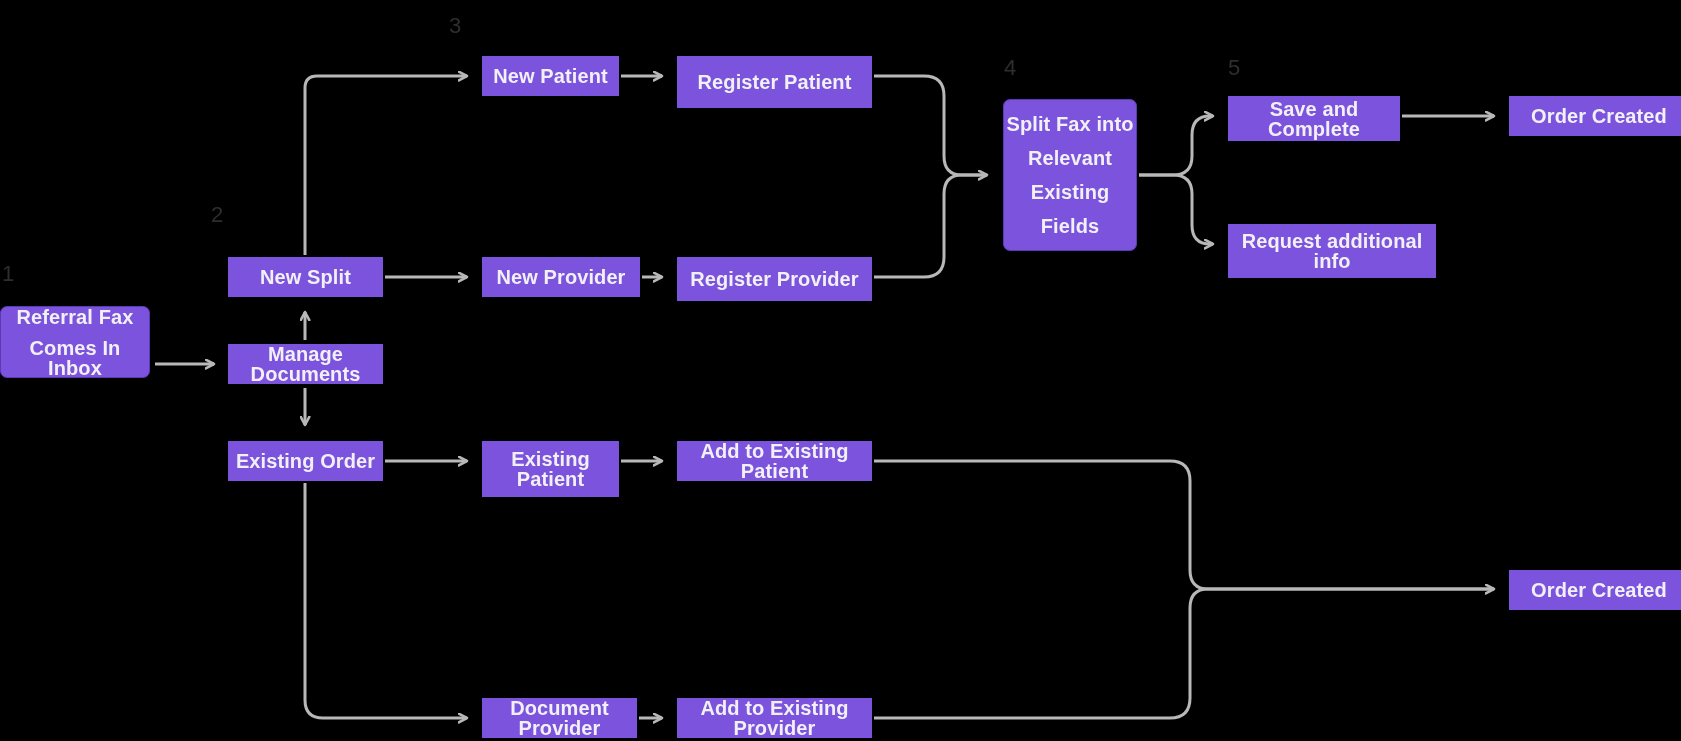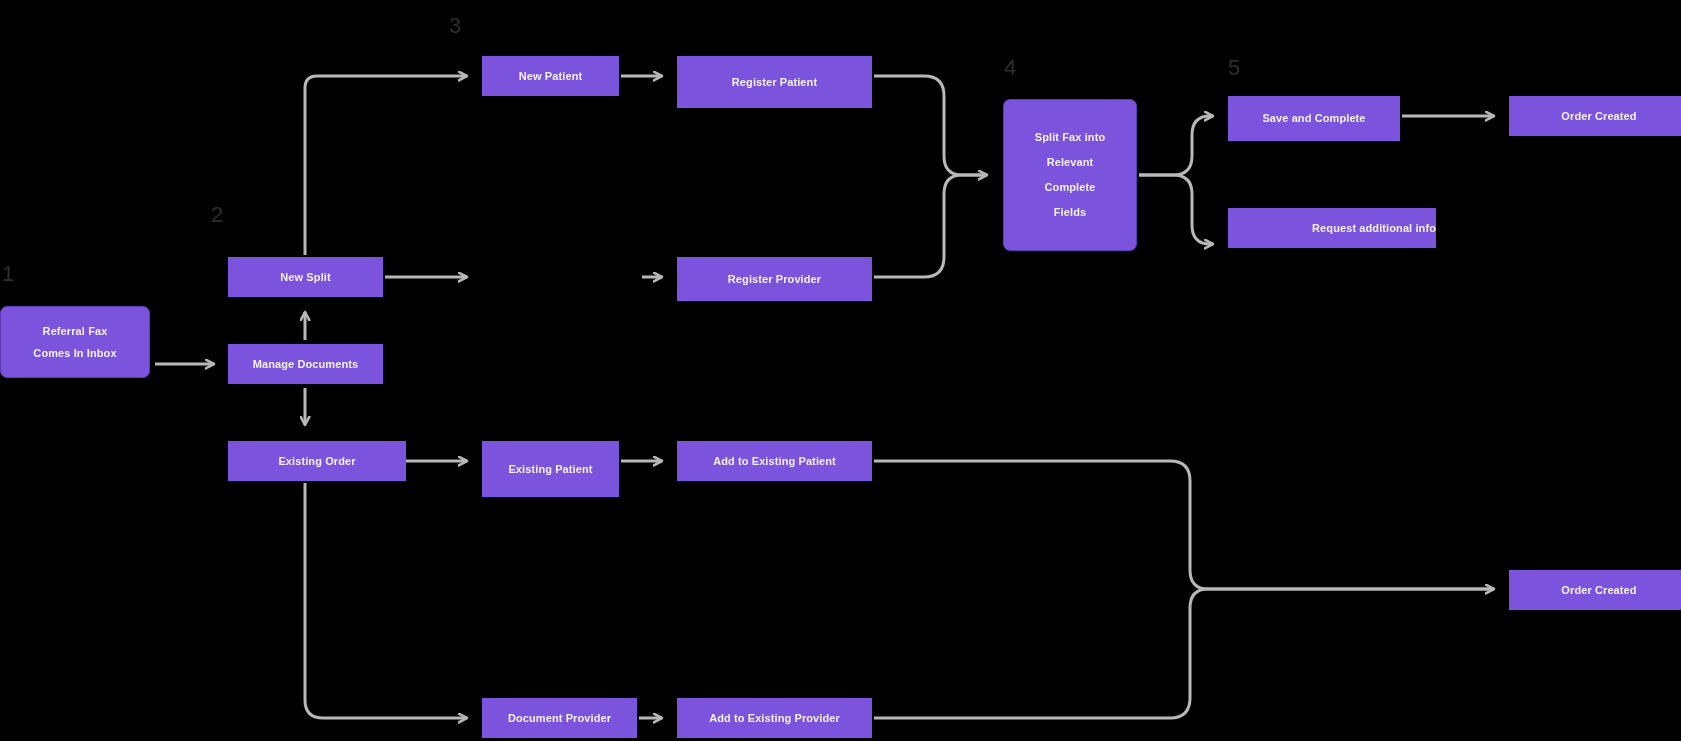--- a/index.html
+++ b/index.html
@@ -19,21 +19,21 @@
   .node {
     position: absolute;
     box-sizing: border-box;
     background: #7b53dc;
     color: #f2f0f7;
     display: flex;
     flex-direction: column;
     align-items: center;
     justify-content: center;
     text-align: center;
-    font-size: 11px;
+    font-size: 20px;
     font-weight: 600;
     letter-spacing: 0.1px;
     line-height: 1.0;
     z-index: 3;
   }
   .node.bordered {
     border: 1.5px solid #5c39b5;
     border-radius: 7px;
   }
   .node .line {
@@ -122,32 +122,35 @@
   </div>
 
   <div class="node" style="left:228px; top:344px; width:155px; height:40px;">
     <span class="line">Manage Documents</span>
   </div>
 
   <div class="node" style="left:228px; top:257px; width:155px; height:40px;">
     <span class="line">New Split</span>
   </div>
 
-  <div class="node" style="left:228px; top:441px; width:178px; height:40px;">
+  <div class="node" style="left:228px; top:441px; width:155px; height:40px;">
     <span class="line">Existing Order</span>
   </div>
 
   <div class="node" style="left:482px; top:56px; width:137px; height:40px;">
     <span class="line">New Patient</span>
   </div>
 
   <div class="node" style="left:677px; top:56px; width:195px; height:52px;">
     <span class="line">Register Patient</span>
   </div>
 
+  <div class="node" style="left:482px; top:257px; width:158px; height:40px;">
+    <span class="line">New Provider</span>
+  </div>
 
   <div class="node" style="left:677px; top:257px; width:195px; height:44px;">
     <span class="line">Register Provider</span>
   </div>
 
   <div class="node" style="left:482px; top:441px; width:137px; height:56px;">
     <span class="line">Existing Patient</span>
   </div>
 
   <div class="node" style="left:677px; top:441px; width:195px; height:40px;">
@@ -158,29 +161,29 @@
     <span class="line">Document Provider</span>
   </div>
 
   <div class="node" style="left:677px; top:698px; width:195px; height:40px;">
     <span class="line">Add to Existing Provider</span>
   </div>
 
   <div class="node bordered tall" style="left:1003px; top:99px; width:134px; height:152px;">
     <span class="line">Split Fax into</span>
     <span class="line">Relevant</span>
-    <span class="line">Complete</span>
+    <span class="line">Existing</span>
     <span class="line">Fields</span>
   </div>
 
   <div class="node" style="left:1228px; top:96px; width:172px; height:45px;">
     <span class="line">Save and Complete</span>
   </div>
 
-  <div class="node" style="left:1228px; top:208px; width:208px; height:40px;align-items:flex-end;">
+  <div class="node" style="left:1228px; top:224px; width:208px; height:54px;align-items:flex-end;">
     <span class="line">Request additional info</span>
   </div>
 
   <div class="node" style="left:1509px; top:96px; width:180px; height:40px;">
     <span class="line">Order Created</span>
   </div>
 
   <div class="node" style="left:1509px; top:570px; width:180px; height:40px;">
     <span class="line">Order Created</span>
   </div>

